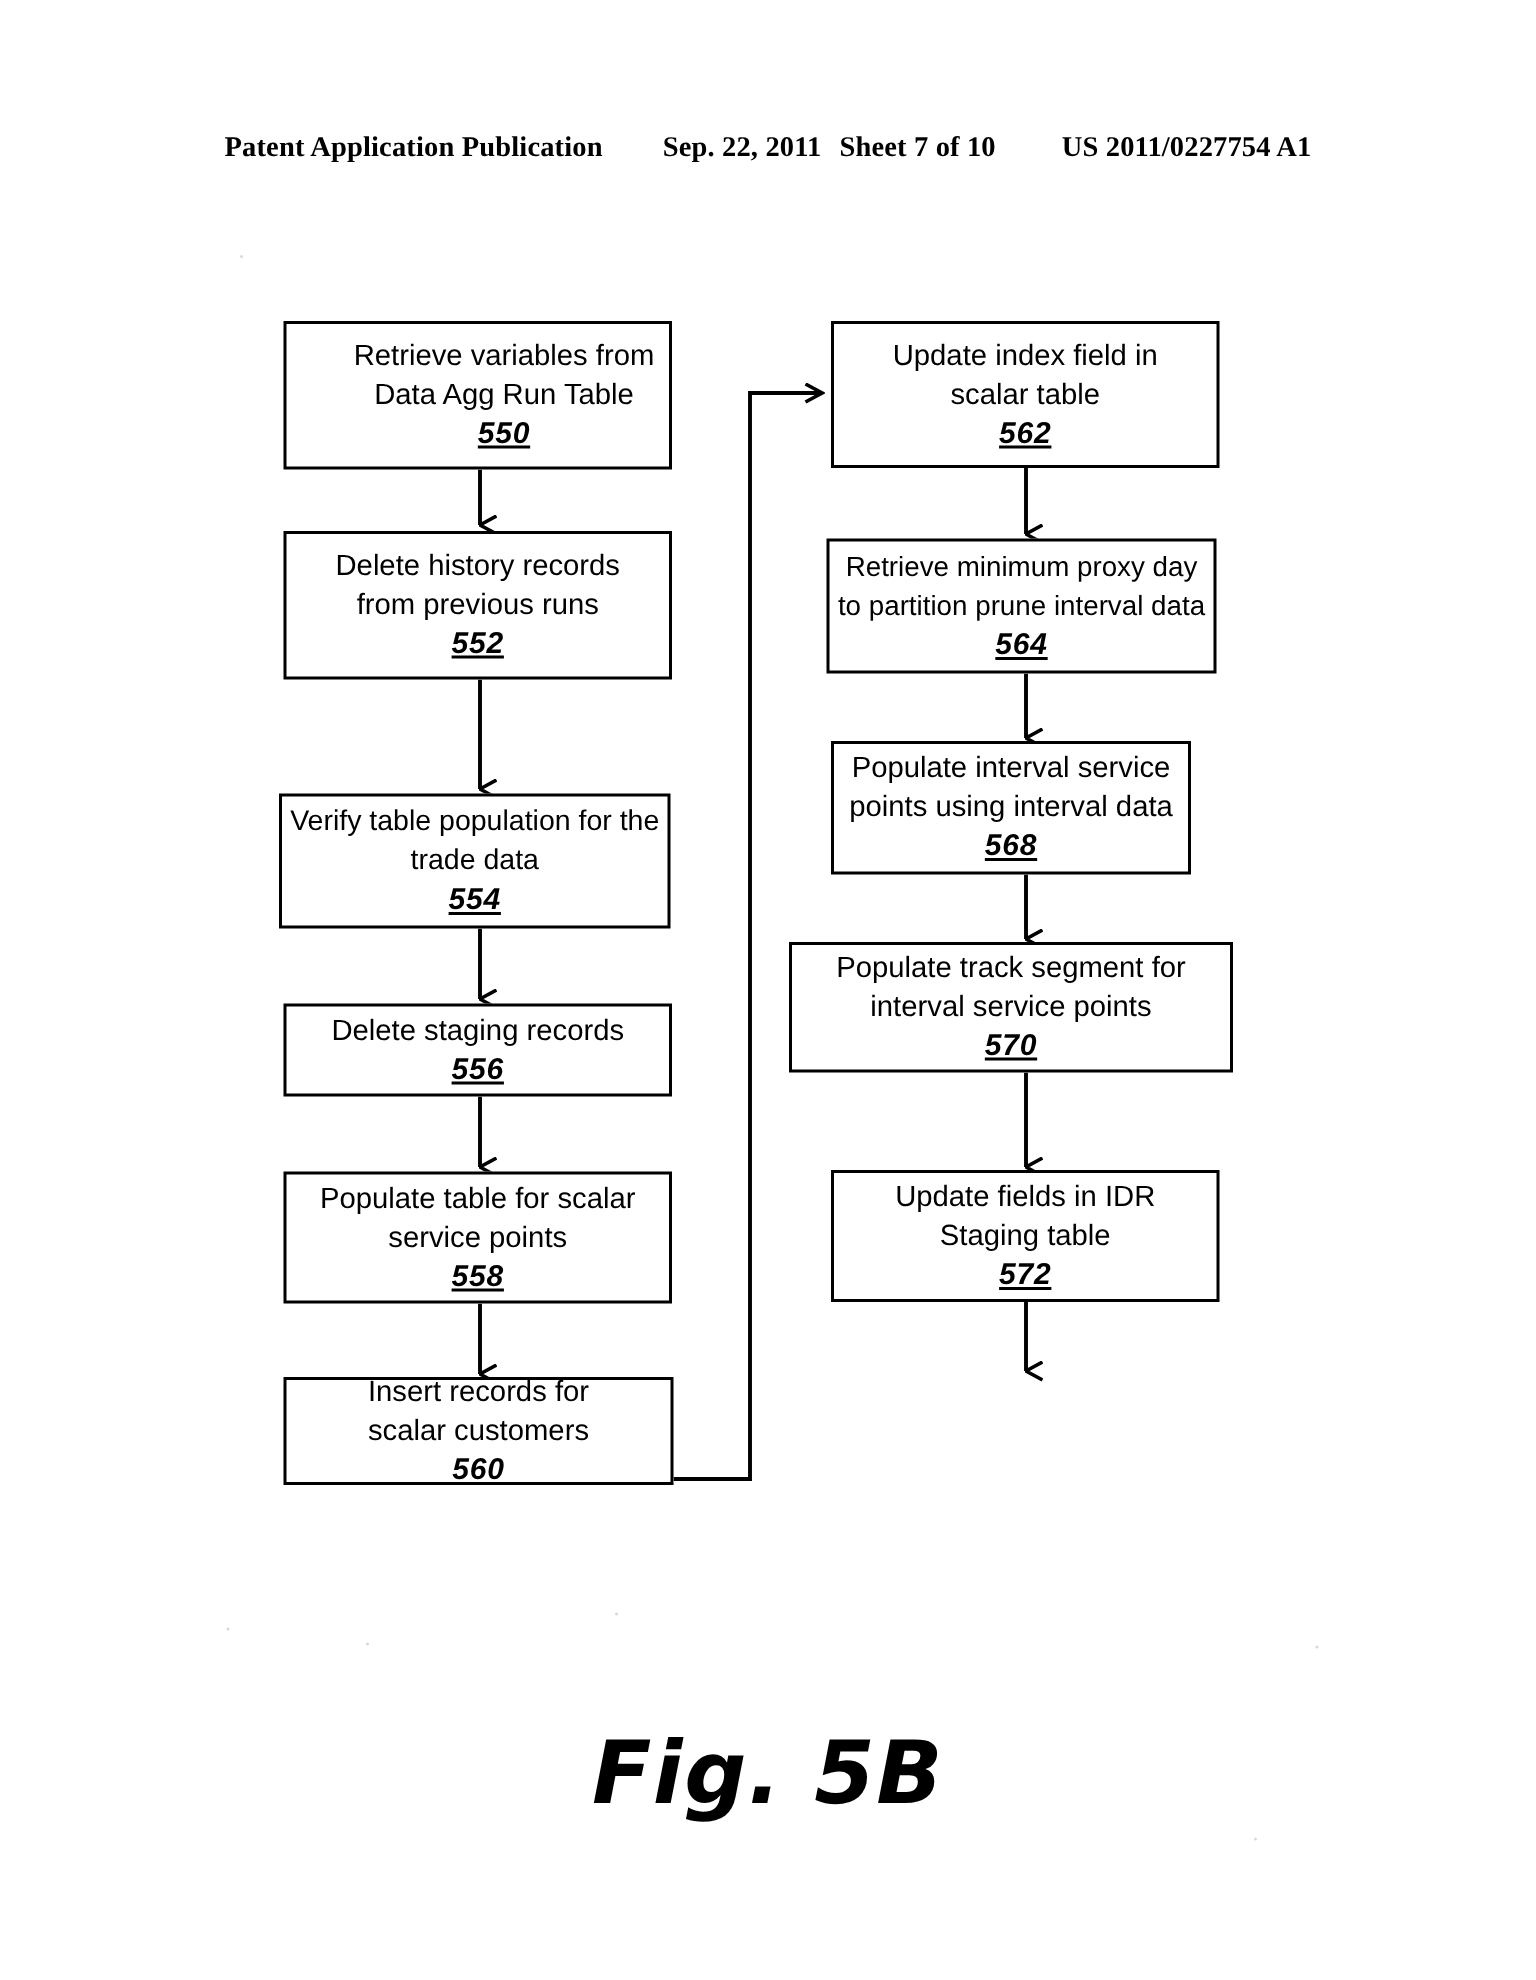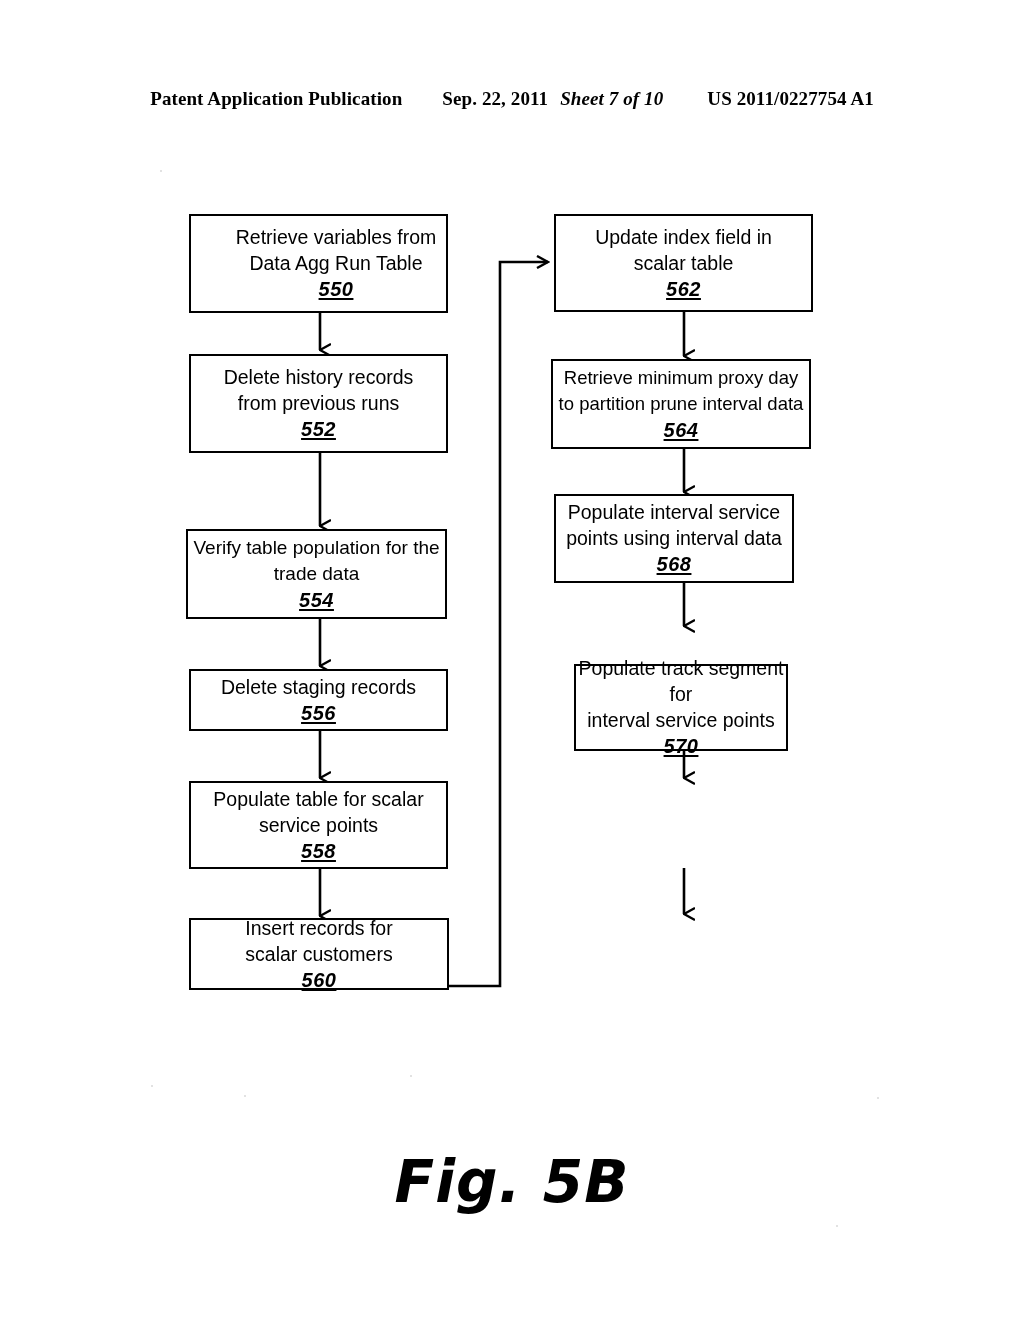--- a/index.html
+++ b/index.html
@@ -24,21 +24,21 @@
     width: 1024px;
     text-align: center;
     font-family: "Liberation Serif", serif;
     font-weight: bold;
     font-size: 19px;
     letter-spacing: 0.1px;
     white-space: nowrap;
   }
   .page-header .hdr-pub   { margin-right: 40px; }
   .page-header .hdr-date  { margin-right: 12px; }
-  .page-header .hdr-sheet { margin-right: 44px; font-style: italic; }
+  .page-header .hdr-sheet { margin-right: 44px; }
   .page-header .hdr-num   { }
 
   
   #flow-canvas {
     position: absolute;
     top: 0;
     left: 0;
     width: 1024px;
     height: 1320px;
   }
@@ -187,26 +187,31 @@
 to partition prune interval data</span>
     <span class="node-ref">564</span>
   </div>
 
   <div class="node" style="left:554px; top:494px; width:240px; height:89px;">
     <span class="node-text">Populate interval service
 points using interval data</span>
     <span class="node-ref">568</span>
   </div>
 
-  <div class="node" style="left:574px; top:628px; width:214px; height:87px;margin-top:36px;">
+  <div class="node" style="left:526px; top:628px; width:296px; height:87px;">
     <span class="node-text">Populate track segment for
 interval service points</span>
     <span class="node-ref">570</span>
   </div>
 
+  <div class="node" style="left:554px; top:780px; width:259px; height:88px;">
+    <span class="node-text">Update fields in IDR
+Staging table</span>
+    <span class="node-ref">572</span>
+  </div>
 
 
   <div class="speck" style="left:160px; top:170px;"></div>
   <div class="speck" style="left:410px; top:1075px;"></div>
   <div class="speck" style="left:244px; top:1095px;"></div>
   <div class="speck" style="left:836px; top:1225px;"></div>
   <div class="speck" style="left:151px; top:1085px;"></div>
   <div class="speck" style="left:877px; top:1097px;"></div>
 </div>
 

